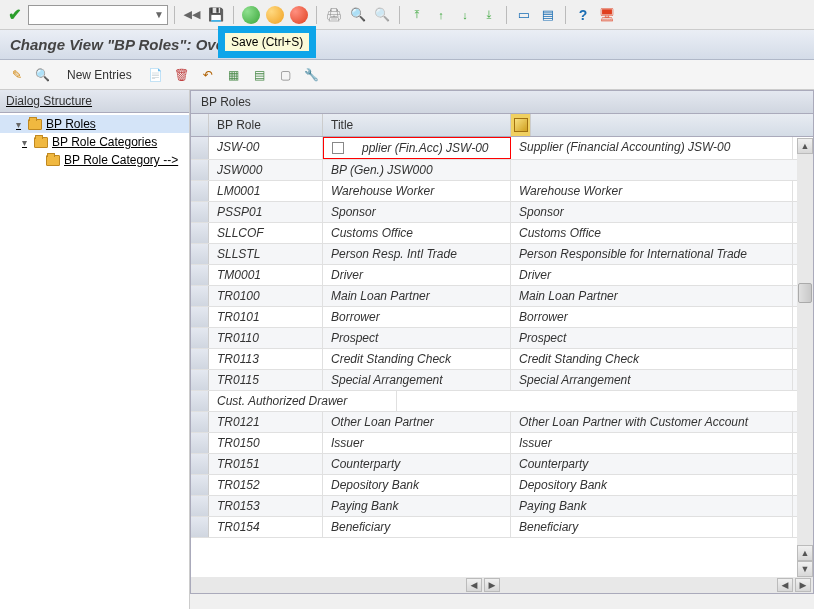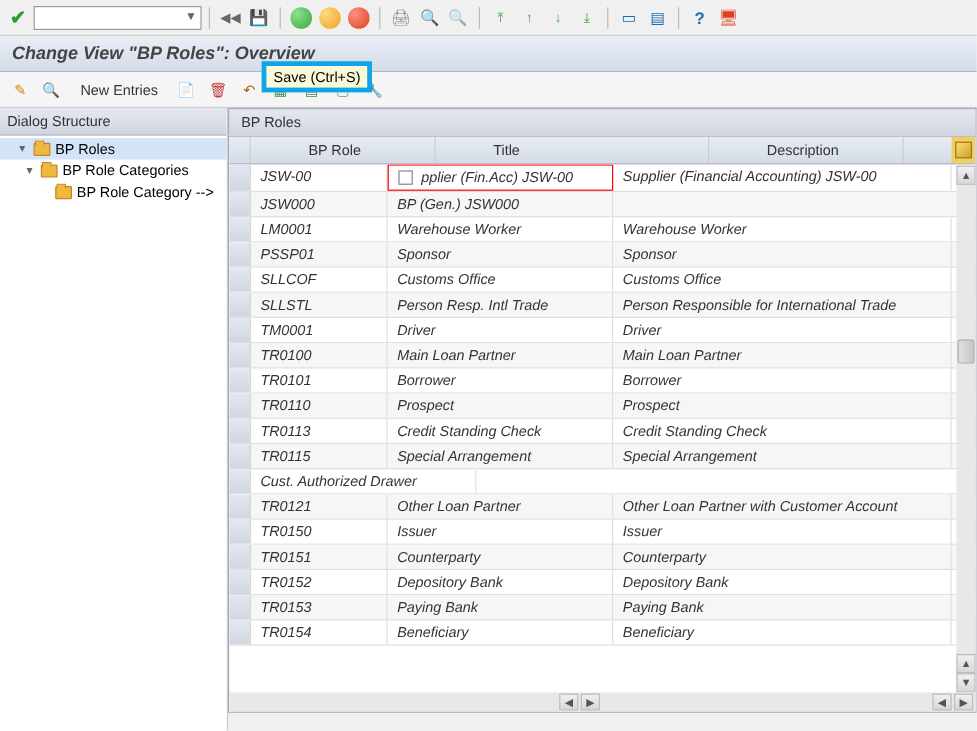--- a/index.html
+++ b/index.html
@@ -5,71 +5,71 @@
 * { box-sizing: border-box; margin: 0; padding: 0; font-family: Arial, sans-serif; }
 body { width: 814px; height: 609px; background: #f5f5f5; overflow: hidden; font-size: 12px; }
 
 .toolbar { height: 30px; background: #f0f0f0; border-bottom: 1px solid #ccc; display: flex; align-items: center; padding: 0 4px; gap: 2px; }
 .tb-icon { width: 22px; height: 22px; display: inline-flex; align-items: center; justify-content: center; cursor: pointer; border-radius: 2px; }
 .tb-sep { width: 1px; height: 18px; background: #bbb; margin: 0 4px; }
 .check-icon { color: #2a9d2a; font-size: 16px; font-weight: bold; }
 .dropdown { width: 140px; height: 20px; border: 1px solid #999; background: #fff; display: inline-flex; align-items: center; justify-content: flex-end; padding: 0 3px; }
 .chevron-left-dbl { color: #666; font-size: 11px; }
 .save-icon { color: #1a6db3; font-size: 13px; }
-.tooltip { position: absolute; top: 26px; left: 218px; background: #fafad8; border: 4px solid #0ea5e9; padding: 2px 6px; font-size: 12px; z-index: 10; margin-top: 25px; }
+.tooltip { position: absolute; top: 26px; left: 218px; background: #fafad8; border: 7px solid #0ea5e9; padding: 2px 6px; font-size: 12px; z-index: 10; }
 .green-circle { width: 18px; height: 18px; border-radius: 50%; background: radial-gradient(circle at 30% 30%, #8fe08f, #3aa63a); display: inline-block; }
 .orange-circle { width: 18px; height: 18px; border-radius: 50%; background: radial-gradient(circle at 30% 30%, #ffd980, #f0a020); display: inline-block; }
 .red-circle { width: 18px; height: 18px; border-radius: 50%; background: radial-gradient(circle at 30% 30%, #ff9080, #e04020); display: inline-block; }
 .print-icon, .find-icon, .binoculars-icon { color: #888; font-size: 13px; }
 .nav-arrow { color: #3aa63a; font-size: 11px; }
 .layout-icon { color: #1a6db3; font-size: 13px; }
 .help-icon { color: #1a6db3; font-size: 14px; font-weight: bold; }
 .monitor-icon { color: #e04020; font-size: 13px; }
 
 .title-bar { height: 30px; background: linear-gradient(to bottom, #eaeef5 0%, #d4dce8 100%); border-bottom: 1px solid #b0b8c8; display: flex; align-items: center; padding: 0 10px; }
 .title-bar h1 { font-size: 15px; font-style: italic; font-weight: bold; color: #444; }
 
 .action-bar { height: 30px; background: #f5f5f5; border-bottom: 1px solid #ccc; display: flex; align-items: center; padding: 0 6px; gap: 4px; }
 .action-btn { height: 22px; padding: 0 8px; display: inline-flex; align-items: center; cursor: pointer; border: 1px solid transparent; border-radius: 2px; font-size: 12px; color: #333; }
 .sm-icon { width: 22px; height: 22px; display: inline-flex; align-items: center; justify-content: center; cursor: pointer; color: #666; }
 
 .main-area { display: flex; height: calc(100% - 90px); }
-.tree-panel { width: 190px; background: #fff; border-right: 1px solid #ccc; overflow: hidden; }
+.tree-panel { width: 190px; background: #fff; border-right: 1px solid #ccc; overflow: hidden; text-decoration: underline; }
 .tree-header { background: linear-gradient(to bottom, #e4e8f0, #d0d6e0); border-bottom: 1px solid #aab; padding: 4px 6px; font-size: 12px; color: #333; }
 .tree-body { padding: 2px 0; }
 .tree-node { display: flex; align-items: center; padding: 2px 4px; cursor: pointer; font-size: 12px; }
 .tree-indent1 { padding-left: 16px; }
 .tree-indent2 { padding-left: 22px; }
 .tree-indent3 { padding-left: 44px; }
 .expander { width: 10px; color: #666; font-size: 10px; }
 .folder-icon { width: 14px; height: 11px; background: #f0b840; border: 1px solid #c08820; margin: 0 4px 0 2px; border-radius: 1px; position: relative; }
 .folder-icon::before { content: ''; position: absolute; top: -3px; left: 0; width: 6px; height: 3px; background: #f0b840; border: 1px solid #c08820; border-bottom: none; border-radius: 1px 1px 0 0; }
 .selected-node { background: #d4e4f8; }
 
 .content-panel { flex: 1; background: #f0f0f0; padding: 0; overflow: hidden; position: relative; }
 .grid-title { background: linear-gradient(to bottom, #e4e8f0, #d0d6e0); border: 1px solid #aab; border-bottom: none; padding: 4px 10px; font-size: 12px; color: #333; margin: 0; }
 .grid-wrap { border: 1px solid #aab; background: #fff; overflow: hidden; height: calc(100% - 38px); position: relative; }
-.grid-header { display: flex; background: linear-gradient(to bottom, #e8ecf2, #d4dce6); border-bottom: 1px solid #aab; gap: 40px; }
+.grid-header { display: flex; background: linear-gradient(to bottom, #e8ecf2, #d4dce6); border-bottom: 1px solid #aab; }
 .gh-cell { padding: 4px 8px; border-right: 1px solid #ccc; font-size: 12px; color: #333; }
 .gh-sel { width: 18px; padding: 0; }
 .gh-role { width: 114px; }
 .gh-title { width: 188px; }
 .gh-desc { flex: 1; }
 .gh-conf { width: 20px; background: #f0d060; padding: 0; display: flex; align-items: center; justify-content: center; }
 .conf-icon { width: 14px; height: 14px; background: linear-gradient(135deg, #f8e080, #d0a020); border: 1px solid #a07010; }
 
 .grid-body { overflow-y: auto; height: calc(100% - 24px); }
 .grid-row { display: flex; border-bottom: 1px solid #e0e0e0; font-style: italic; }
 .grid-row:nth-child(even) { background: #f5f6f8; }
 .gc-sel { width: 18px; background: linear-gradient(to bottom, #e4e8f0, #d0d6e0); border-right: 1px solid #ccc; }
 .gc-role { width: 114px; padding: 3px 8px; border-right: 1px solid #e0e0e0; color: #333; font-size: 12px; }
 .gc-title { width: 188px; padding: 3px 8px; border-right: 1px solid #e0e0e0; color: #333; font-size: 12px; overflow: hidden; white-space: nowrap; }
 .gc-desc { flex: 1; padding: 3px 8px; border-right: 1px solid #e0e0e0; color: #333; font-size: 12px; overflow: hidden; white-space: nowrap; }
 .gc-scroll { width: 20px; }
-.first-title { display: flex; align-items: center; gap: 7px; }
+.first-title { display: flex; align-items: center; gap: 18px; }
 .f4-icon { width: 12px; height: 12px; border: 1px solid #888; background: #fff; display: inline-block; flex-shrink: 0; }
 
 .vscroll { position: absolute; right: 0; top: 24px; bottom: 16px; width: 16px; background: #e8e8e8; }
 .vs-btn { width: 16px; height: 16px; background: linear-gradient(to bottom, #f0f0f0, #d8d8d8); border: 1px solid #bbb; display: flex; align-items: center; justify-content: center; font-size: 9px; color: #555; }
 .vs-thumb { position: absolute; top: 145px; width: 14px; height: 20px; left: 1px; background: linear-gradient(to right, #e0e0e0, #c8c8c8); border: 1px solid #aaa; border-radius: 2px; }
 .hscroll { position: absolute; left: 0; right: 0; bottom: 0; height: 16px; background: #e8e8e8; display: flex; align-items: center; justify-content: center; gap: 2px; }
 .hs-btn { width: 16px; height: 14px; background: linear-gradient(to bottom, #f0f0f0, #d8d8d8); border: 1px solid #bbb; display: flex; align-items: center; justify-content: center; font-size: 9px; color: #555; }
 .hs-far { margin-left: auto; }
 .hs-farr { margin-right: 2px; }
 
@@ -153,21 +153,20 @@
     </div>
   </div>
 
   <div class="content-panel">
     <div class="grid-title">BP Roles</div>
     <div class="grid-wrap">
       <div class="grid-header">
         <div class="gh-cell gh-sel"></div>
         <div class="gh-cell gh-role">BP Role</div>
         <div class="gh-cell gh-title">Title</div>
-        <div class="gh-cell gh-desc">Description</div>
         <div class="gh-cell gh-conf">
             <span class="conf-icon"></span>
           </div>
       </div>
       <div class="grid-body" id="grid-body">
           <div class="grid-row">
             <div class="gc-sel"></div>
             <div class="gc-role">JSW-00</div>
             <div class="gc-title first-title sel-box">
               <span class="f4-icon"></span>

